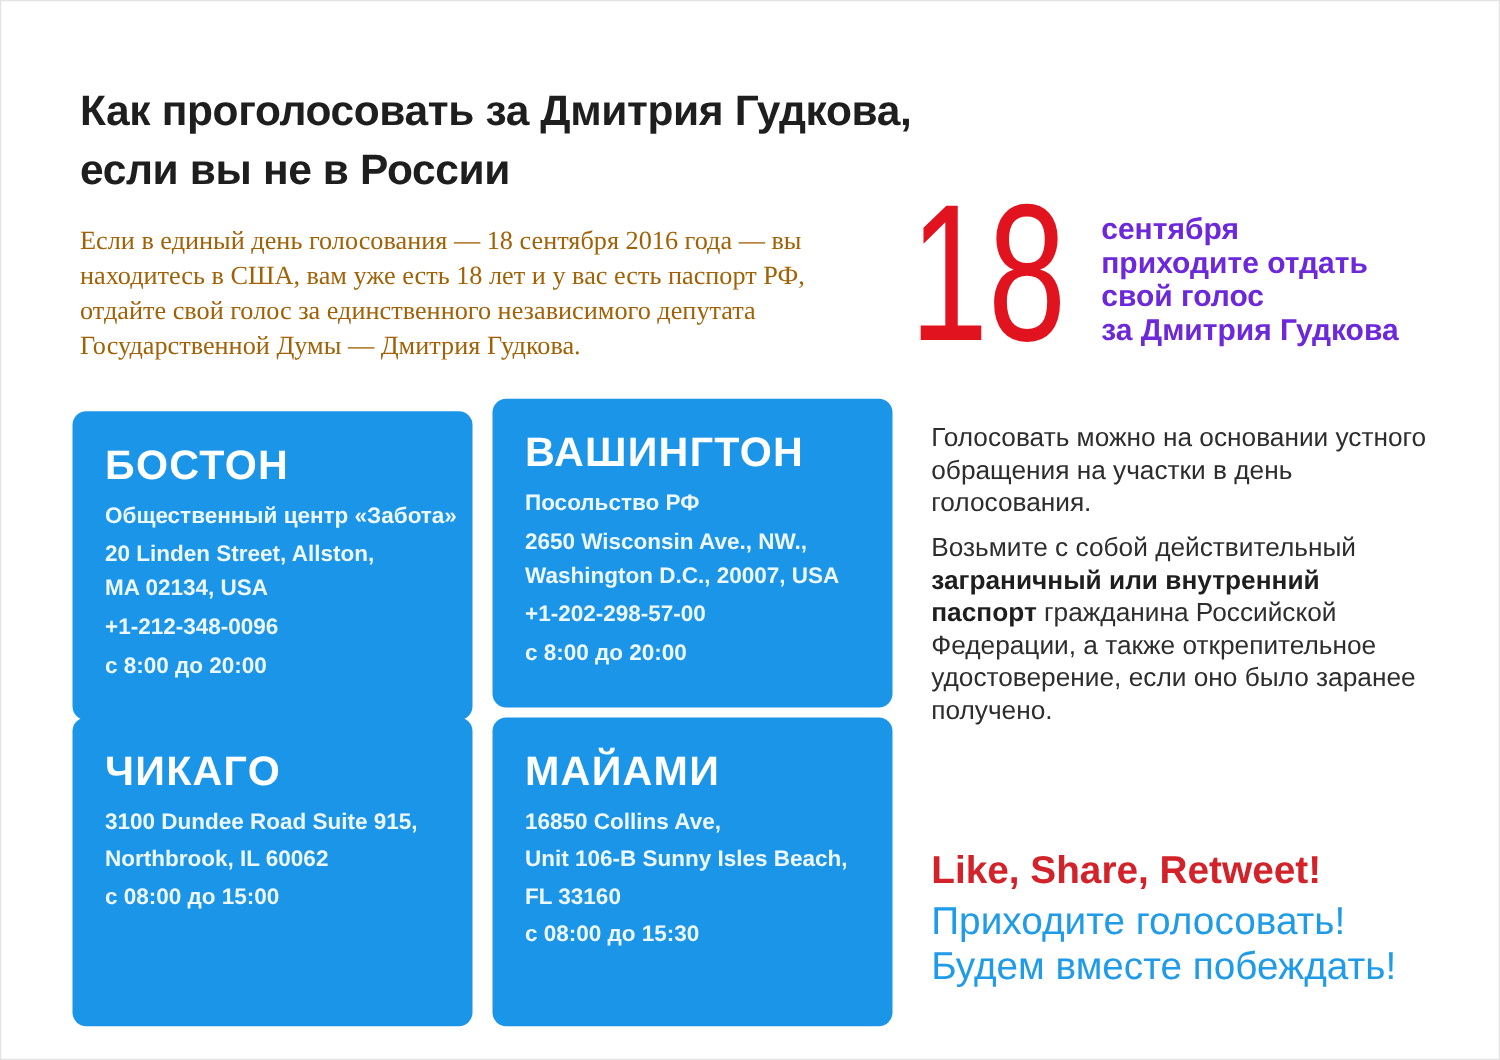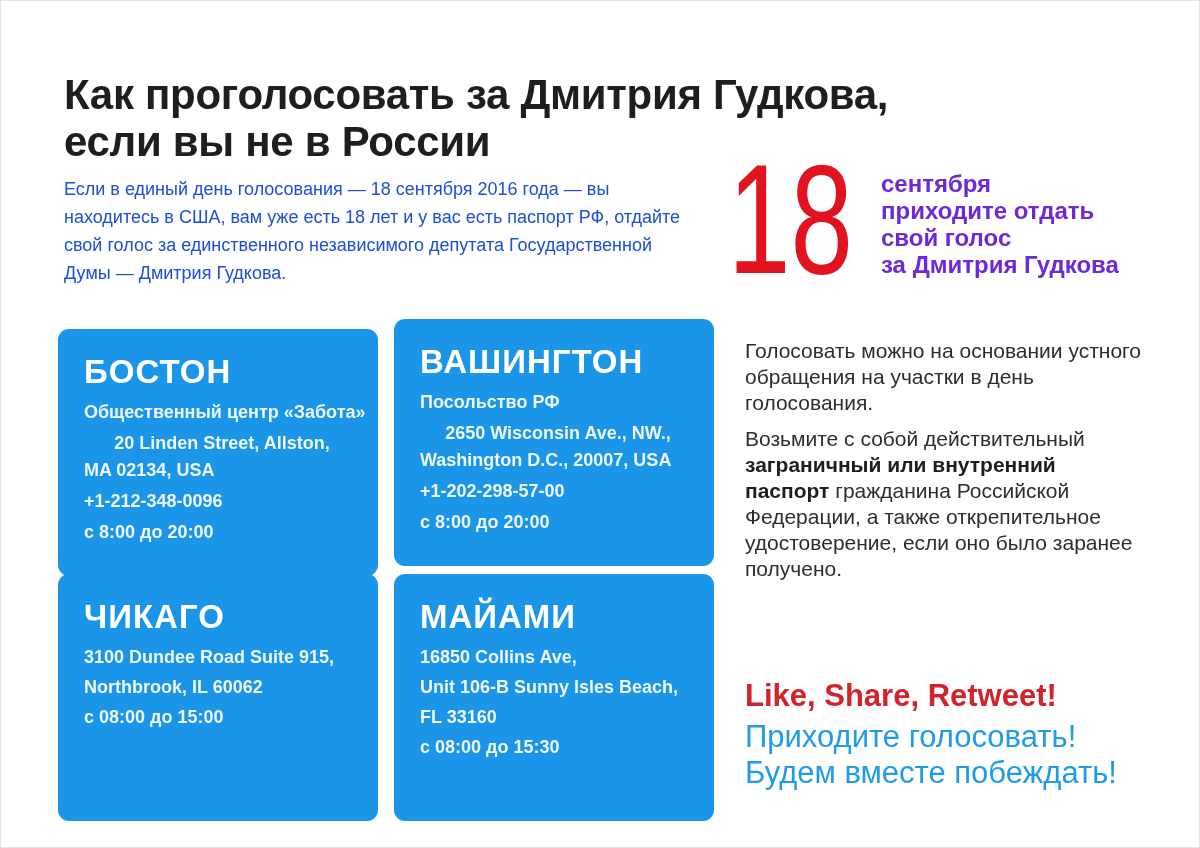--- a/index.html
+++ b/index.html
@@ -8,26 +8,26 @@
     width:1200px;height:848px;
     background:#ffffff;
     border:1px solid #e3e3e3;
     box-sizing:border-box;
     overflow:hidden;
     font-family:"Liberation Sans", sans-serif;
   }
   
   .title{
     position:absolute;left:63px;top:42px;
-    font-size:42px;line-height:47px;font-weight:700;
+    font-size:34px;line-height:47px;font-weight:700;
     color:#1e1e1e;letter-spacing:-0.3px;
   }
   .intro{
     position:absolute;left:63px;top:156px;width:618px;
-    font-size:18px;line-height:28px;color:#1d4ed8;
+    font-size:21px;line-height:28px;color:#a16207;font-family:Liberation Serif, serif;
   }
   
   .big-day{
     position:absolute;left:727px;top:140px;
     font-size:156px;line-height:156px;font-weight:400;
     color:#e1131e;
     transform:scaleX(0.72);transform-origin:0 0;
     white-space:nowrap;
   }
   .date-lines{
@@ -47,21 +47,21 @@
   .card.pos-bl{left:57px;top:573px;}
   .card.pos-br{left:393px;top:573px;}
   .card .city{
     font-size:33px;line-height:38px;font-weight:700;
     color:#ffffff;letter-spacing:1px;margin:0 0 8px 0;
   }
   .card .row{
     font-size:18px;line-height:27px;font-weight:700;
     white-space:nowrap;margin:0 0 4px 0;
   }
-  .card .row.tight{margin:0;text-align:center;}
+  .card .row.tight{margin:0;}
   .card.spread .row{margin:0 0 3px 0;}
   
   .info-p1{
     position:absolute;left:744px;top:316px;width:400px;
     font-size:21px;line-height:26px;color:#2d2d2d;
   }
   .info-p2{
     position:absolute;left:744px;top:404px;width:400px;
     font-size:21px;line-height:26px;color:#2d2d2d;
   }

